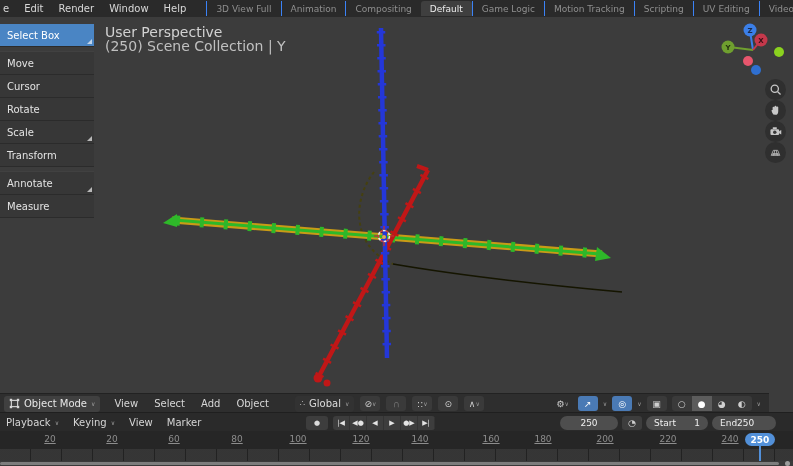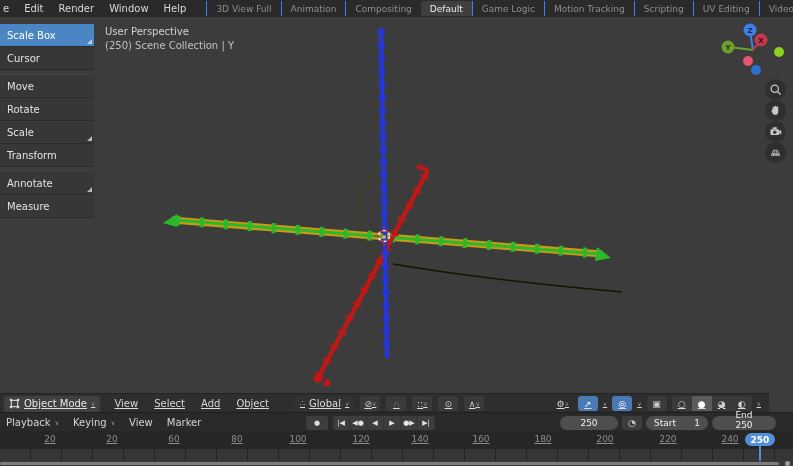--- a/index.html
+++ b/index.html
@@ -10,38 +10,38 @@
   .topbar{position:absolute;top:0;left:0;width:793px;height:17px;background:#2a2a2a;
           border-bottom:1px solid #1c1c1c;display:flex;align-items:center;white-space:nowrap;}
   .menus{display:flex;gap:15px;font-size:10px;color:#d8d8d8;margin-left:3px;margin-right:20px;}
   .menus span{cursor:default;}
   .tabs{display:flex;align-items:center;font-size:9px;color:#8f8f8f;height:17px;}
   .tab{padding:3px 9px 2px 9px;border-left:1px solid #3b82f6;}
   .tab.active{background:#3f3f3f;color:#ececec;border-radius:3px 3px 0 0;border-left:none;}
   
   .viewport{position:absolute;top:17px;left:0;width:793px;height:376px;background:#3c3c3c;}
   .scene{position:absolute;left:0;top:0;}
-  .overlay{position:absolute;left:105px;top:8px;font-size:10px;line-height:14px;color:#d2d2d2;}
+  .overlay{position:absolute;left:105px;top:8px;font-size:14px;line-height:14px;color:#d2d2d2;}
   .overlay .l2{color:#c0c0c0;}
   
   .toolpanel{position:absolute;left:0;top:7px;width:94px;}
   .tbtn{height:22px;background:#373737;border-bottom:1px solid #2b2b2b;color:#e3e3e3;
         font-size:10px;display:flex;align-items:center;padding-left:7px;position:relative;}
   .tbtn.gap{margin-top:4px;border-top:1px solid #414141;}
   .tbtn.active{background:var(--sel);color:#fff;}
   .tbtn.flyout:after{content:"";position:absolute;right:2px;bottom:2px;border-style:solid;
         border-width:0 0 5px 5px;border-color:transparent transparent rgba(255,255,255,.65) transparent;}
   
   .gizmo{position:absolute;right:3px;top:5px;}
   .navcol{position:absolute;right:7px;top:62px;display:flex;flex-direction:column;}
   .navbtn{width:21px;height:21px;margin-bottom:0px;border-radius:50%;background:rgba(38,38,38,.6);
           display:flex;align-items:center;justify-content:center;}
   
   .vheader{position:absolute;top:393px;left:0;width:769px;height:19px;background:#2e2e2e;
-           border-top:1px solid #222;display:flex;align-items:center;font-size:10px;white-space:nowrap;text-decoration:underline;}
+           border-top:1px solid #222;display:flex;align-items:center;font-size:10px;white-space:nowrap;}
   .pill{display:flex;align-items:center;gap:4px;background:#404040;border-radius:3px;
         padding:1px 5px;height:14px;}
   .mode-pill{margin-left:4px;color:#e6e6e6;}
   .hmenus{display:flex;gap:16px;margin-left:14px;color:#d6d6d6;}
   .midcluster{display:flex;align-items:center;gap:6px;margin-left:26px;}
   .ibtn{display:flex;align-items:center;justify-content:center;height:15px;min-width:16px;
         border-radius:3px;background:#3a3a3a;color:#cfcfcf;font-size:9px;padding:0 2px;}
   .ibtn.dim{color:#6f6f6f;}
   .ibtn.blue{background:var(--toggle);color:#fff;}
   .chev{font-size:6px;color:#9a9a9a;}
@@ -59,21 +59,21 @@
   .transport{position:absolute;left:333px;display:flex;background:#3d3d3d;border-radius:3px;overflow:hidden;}
   .transport span{width:16px;height:14px;display:flex;align-items:center;justify-content:center;
           color:#e4e4e4;font-size:7px;border-right:1px solid #333;}
   .fields{position:absolute;left:560px;display:flex;align-items:center;gap:4px;font-size:9px;}
   .field{background:#4e4e4e;border-radius:8px;height:14px;display:flex;align-items:center;
          justify-content:center;color:#efefef;}
   .f-frame{width:58px;}
   .clockbtn{width:20px;height:14px;border-radius:3px;background:#3d3d3d;display:flex;
             align-items:center;justify-content:center;color:#cfcfcf;font-size:9px;}
   .f-start{width:62px;justify-content:space-between;padding:0 8px;box-sizing:border-box;}
-  .f-end{width:64px;justify-content:flex-end;padding:0 8px;box-sizing:border-box;flex-direction:column;}
+  .f-end{width:64px;justify-content:flex-start;padding:0 8px;box-sizing:border-box;}
   
   .timeline{position:absolute;top:431px;left:0;width:793px;height:35px;}
   .ruler{position:absolute;top:0;left:0;width:793px;height:18px;background:#262626;}
   .rnum{position:absolute;top:3px;width:30px;text-align:center;font-size:9px;color:#8d8d8d;text-decoration:underline;}
   .badge{position:absolute;left:745px;top:2px;width:30px;height:13px;border-radius:7px;
          background:var(--accent);color:#fff;font-size:9px;font-weight:bold;
          display:flex;align-items:center;justify-content:center;}
   .track{position:absolute;top:18px;left:0;width:793px;height:12px;background:#2f2f2f;
          background-image:repeating-linear-gradient(90deg,rgba(255,255,255,.03) 0 30px,rgba(0,0,0,.28) 30px 31px);}
   .playhead{position:absolute;left:759px;top:15px;width:2px;height:15px;background:var(--accent);}
@@ -145,27 +145,27 @@
     </g>
   </svg>
 
   <div class="overlay">
     <div>User Perspective</div>
     <div class="l2">(250) Scene Collection | Y</div>
   </div>
 
   <div class="toolpanel">
     <div class="tbtn active flyout">
-        <span>Scale Box</span>
+        <span>Select Box</span>
+      </div>
+    <div class="tbtn gap">
+        <span>Move</span>
       </div>
     <div class="tbtn">
         <span>Cursor</span>
-      </div>
-    <div class="tbtn gap">
-        <span>Move</span>
       </div>
     <div class="tbtn">
         <span>Rotate</span>
       </div>
     <div class="tbtn flyout">
         <span>Scale</span>
       </div>
     <div class="tbtn">
         <span>Transform</span>
       </div>
@@ -343,21 +343,21 @@
 
 <div class="timeline">
   <div class="ruler">
     <span class="rnum" style="left:35px">20</span>
     <span class="rnum" style="left:97px">20</span>
     <span class="rnum" style="left:159px">60</span>
     <span class="rnum" style="left:222px">80</span>
     <span class="rnum" style="left:283px">100</span>
     <span class="rnum" style="left:346px">120</span>
     <span class="rnum" style="left:405px">140</span>
-    <span class="rnum" style="left:466px">160</span>
+    <span class="rnum" style="left:476px">160</span>
     <span class="rnum" style="left:528px">180</span>
     <span class="rnum" style="left:590px">200</span>
     <span class="rnum" style="left:653px">220</span>
     <span class="rnum" style="left:715px">240</span>
     <div class="badge">250</div>
   </div>
   <div class="track"></div>
   <div class="playhead"></div>
   <div class="scrollstrip">
     <div class="scrollhandle"></div>

